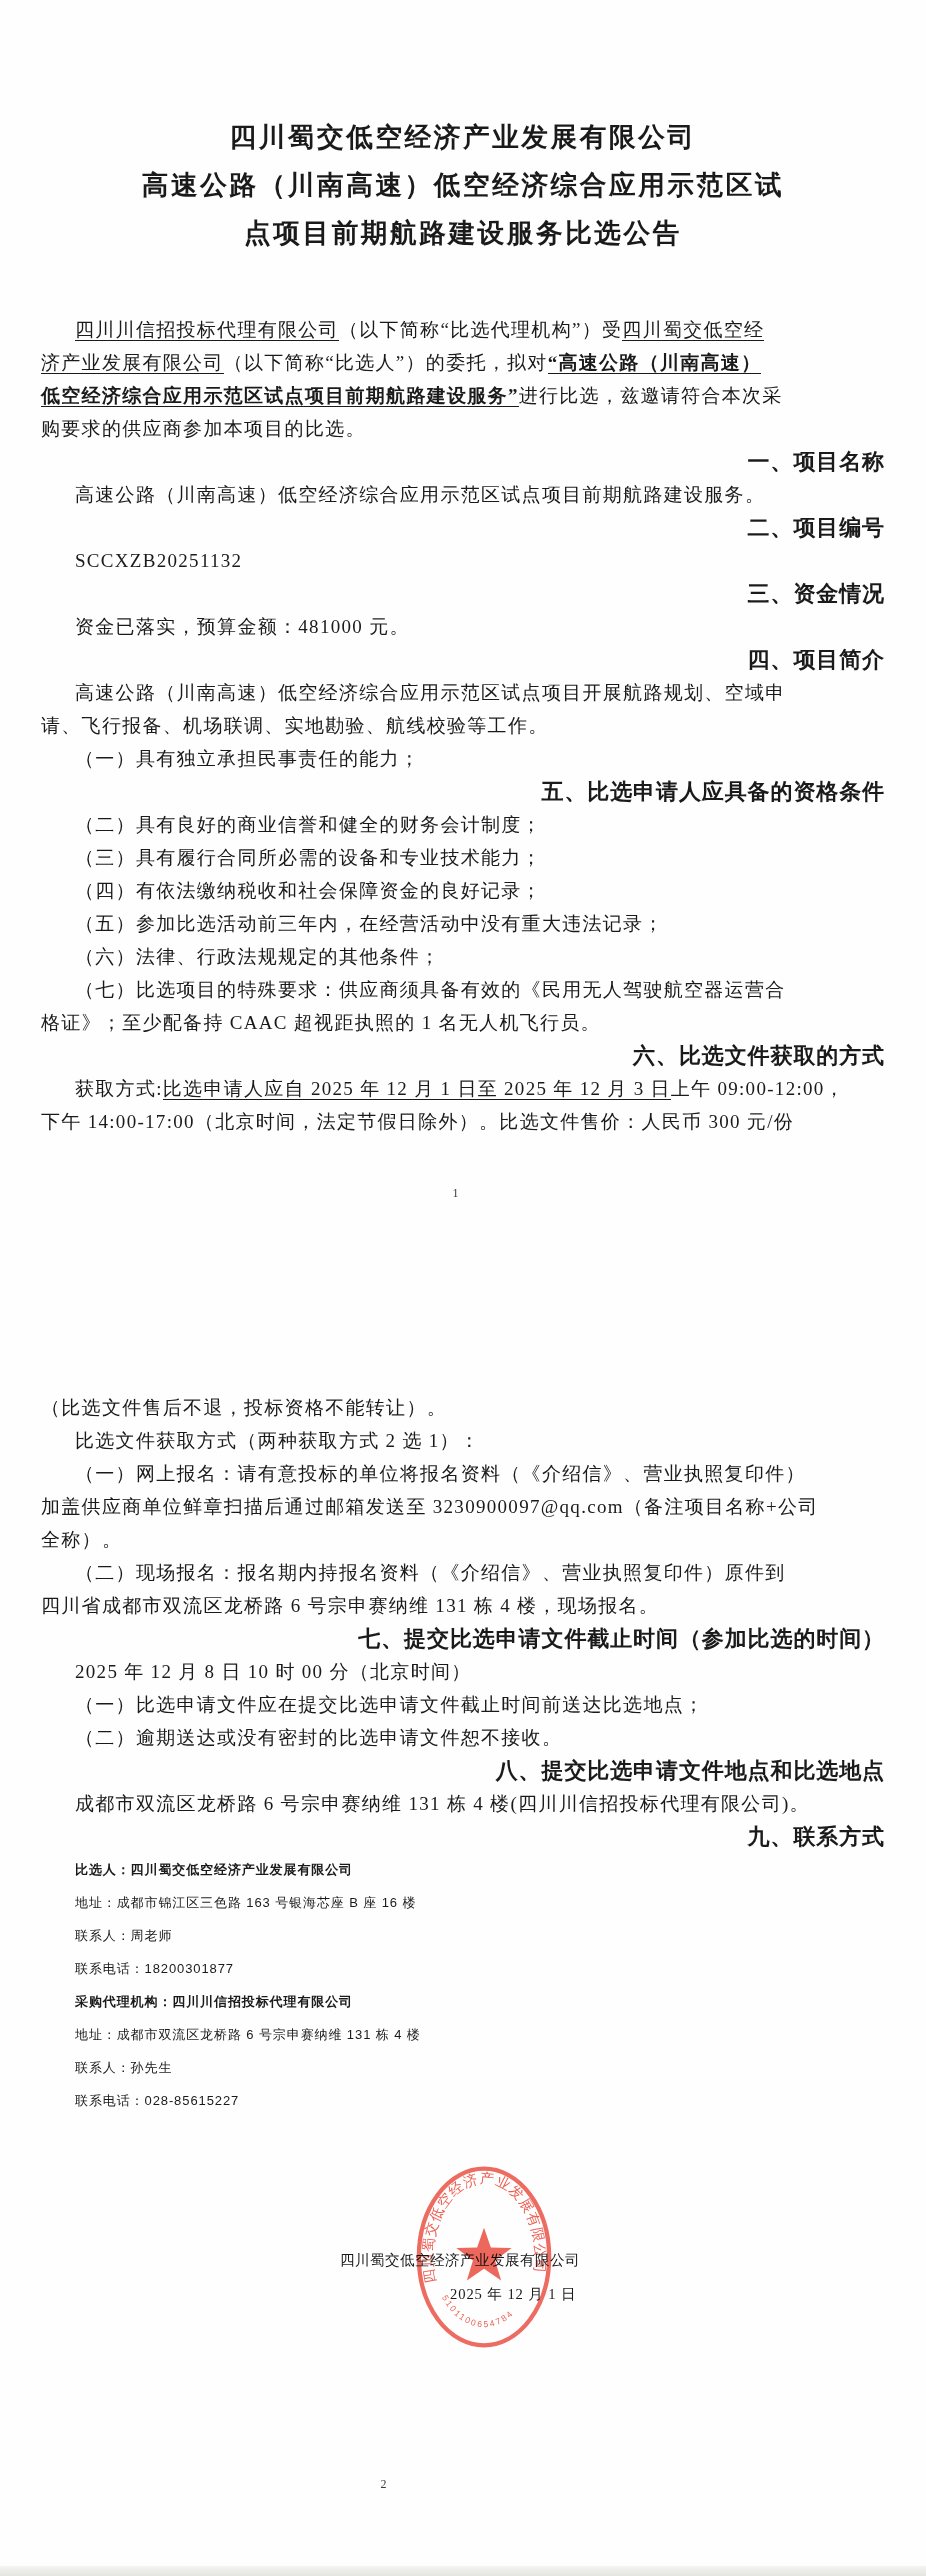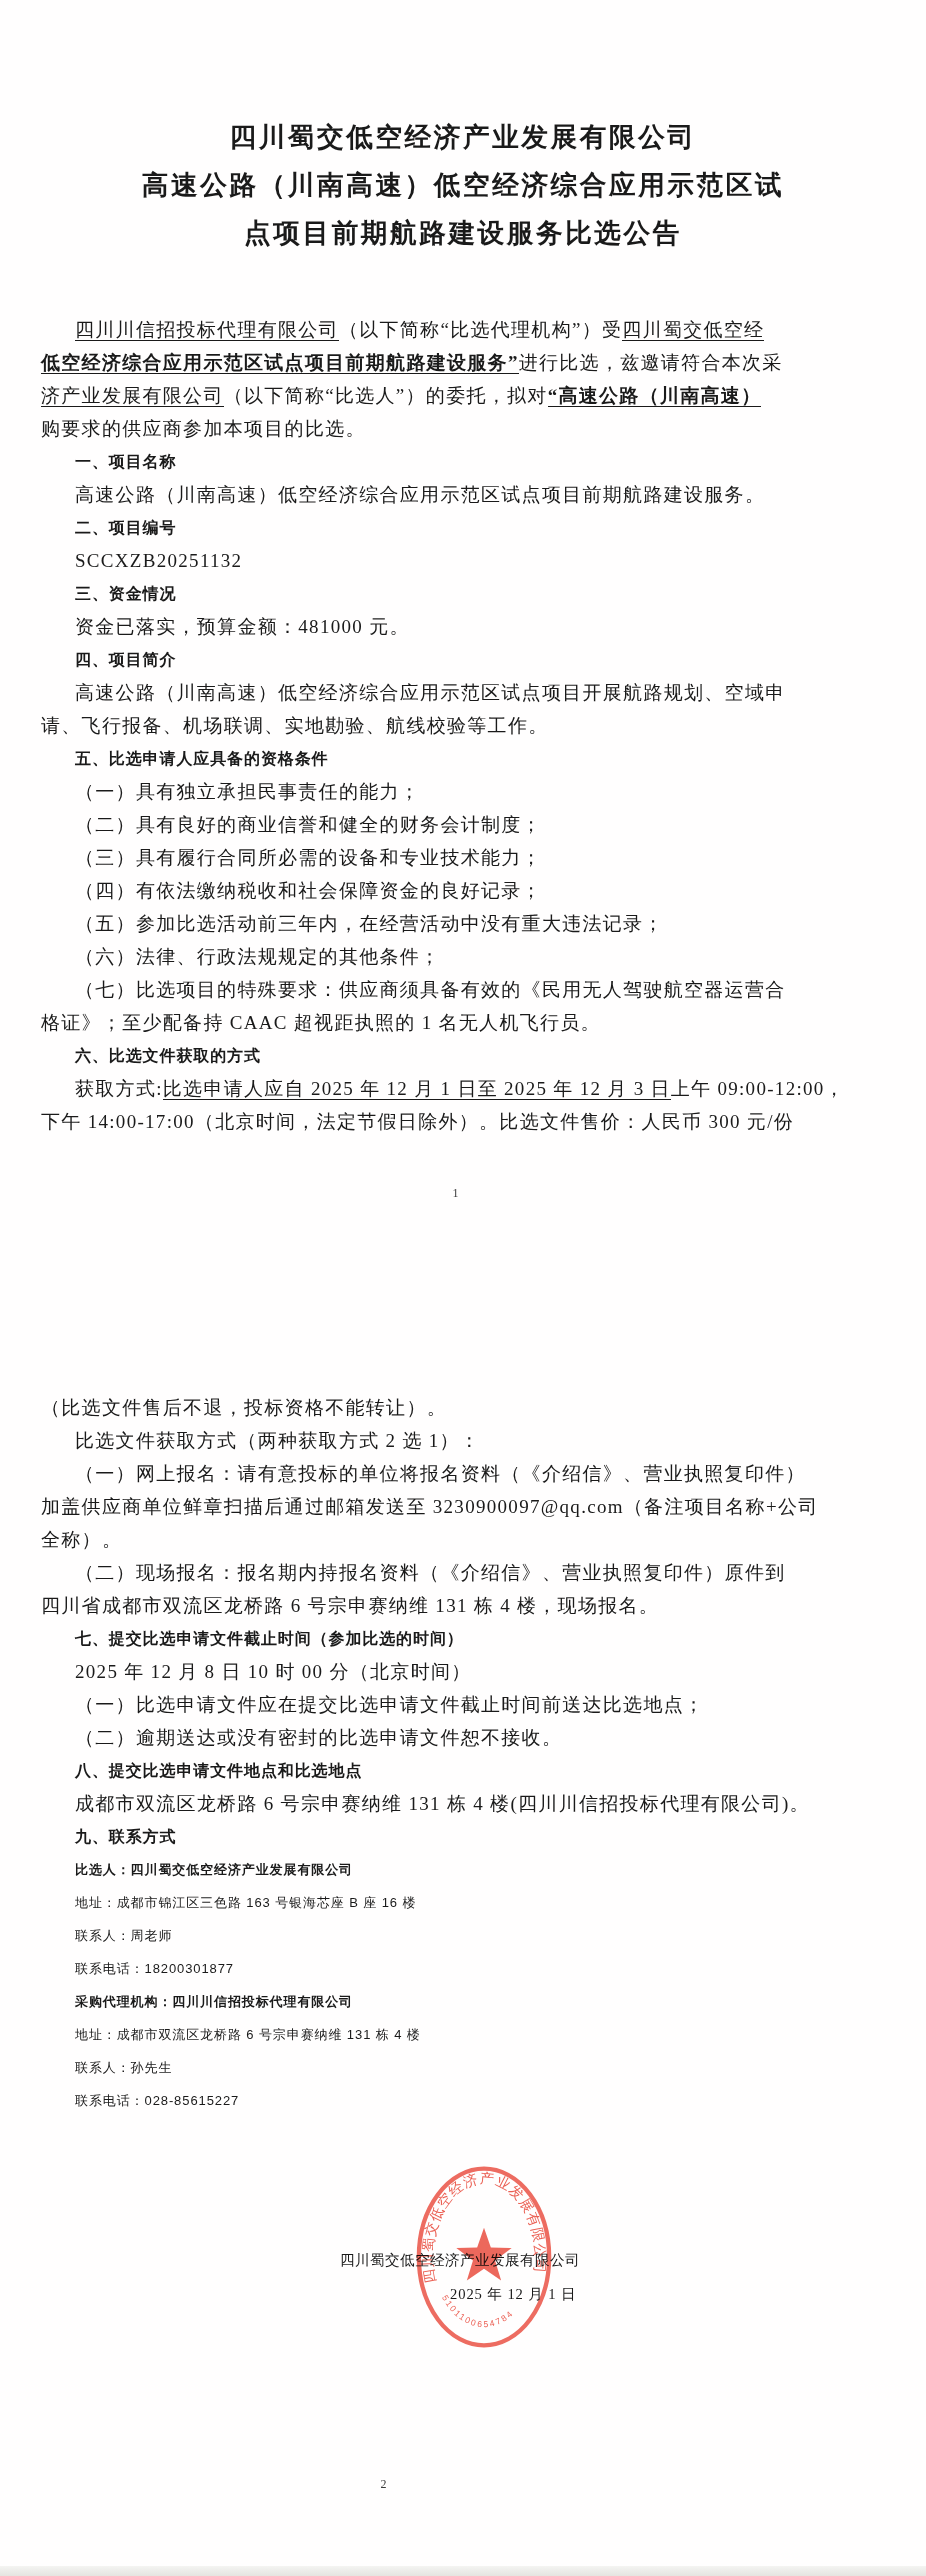--- a/index.html
+++ b/index.html
@@ -5,21 +5,21 @@
   html,body{margin:0;padding:0;background:#ffffff;}
   .page{position:relative;width:926px;height:2576px;background:#fffefe;overflow:hidden;
         font-family:"Liberation Serif","DejaVu Serif",serif;color:#1a1a1a;}
   .title{margin:113px 0 0 0;text-align:center;}
   .t-ln{height:48px;line-height:48px;font-size:26.6px;font-weight:700;letter-spacing:2.6px;white-space:nowrap;}
   .gap1{height:56px;}
   .gap2{height:253px;}
   .content{padding:0 41px;}
   .ln{height:33px;line-height:33px;font-size:19px;letter-spacing:1.3px;white-space:nowrap;}
   .ind{padding-left:34px;}
-  .hd{font-weight:700;font-family:"Liberation Sans","DejaVu Sans",sans-serif;font-size:16px;letter-spacing:0.9px;}
+  .hd{font-weight:700;font-family:"Liberation Sans","DejaVu Sans",sans-serif;font-size:22px;letter-spacing:0.9px;text-align:right;}
   .u{border-bottom:1.7px solid #1a1a1a;}
   .b{font-weight:700;}
   .contact{font-family:"Liberation Sans","DejaVu Sans",sans-serif;font-size:13px;letter-spacing:0.9px;}
   .strong{font-weight:700;}
   .pagenum{position:absolute;width:51px;text-align:center;font-size:12px;color:#3a3a3a;}
   .pagenum1{left:430px;top:1186px;}
   .pagenum2{left:358px;top:2477px;}
   .sig-company{position:absolute;top:2247px;right:346px;height:26px;line-height:26px;
                font-size:14.6px;letter-spacing:0.4px;white-space:nowrap;z-index:1;}
   .sig-date{position:absolute;top:2281px;left:450px;height:26px;line-height:26px;
@@ -38,39 +38,39 @@
     <div class="t-ln">四川蜀交低空经济产业发展有限公司</div>
     <div class="t-ln">高速公路（川南高速）低空经济综合应用示范区试</div>
     <div class="t-ln">点项目前期航路建设服务比选公告</div>
   </div>
 
   <div class="gap1"></div>
 
   <div class="content">
 
     <div class="ln ind"><span class="u">四川川信招投标代理有限公司</span><span>（以下简称“比选代理机构”）受</span><span class="u">四川蜀交低空经</span></div>
+    <div class="ln"><span class="u">济产业发展有限公司</span><span>（以下简称“比选人”）的委托，拟对</span><span class="u b">“高速公路（川南高速）</span></div>
     <div class="ln"><span class="u b">低空经济综合应用示范区试点项目前期航路建设服务”</span><span>进行比选，兹邀请符合本次采</span></div>
-    <div class="ln"><span class="u">济产业发展有限公司</span><span>（以下简称“比选人”）的委托，拟对</span><span class="u b">“高速公路（川南高速）</span></div>
     <div class="ln">购要求的供应商参加本项目的比选。</div>
 
     <div class="ln ind hd">一、项目名称</div>
     <div class="ln ind">高速公路（川南高速）低空经济综合应用示范区试点项目前期航路建设服务。</div>
 
     <div class="ln ind hd">二、项目编号</div>
     <div class="ln ind">SCCXZB20251132</div>
 
     <div class="ln ind hd">三、资金情况</div>
     <div class="ln ind">资金已落实，预算金额：481000 元。</div>
 
     <div class="ln ind hd">四、项目简介</div>
     <div class="ln ind">高速公路（川南高速）低空经济综合应用示范区试点项目开展航路规划、空域申</div>
     <div class="ln">请、飞行报备、机场联调、实地勘验、航线校验等工作。</div>
 
+    <div class="ln ind">（一）具有独立承担民事责任的能力；</div>
     <div class="ln ind hd">五、比选申请人应具备的资格条件</div>
-    <div class="ln ind">（一）具有独立承担民事责任的能力；</div>
     <div class="ln ind">（二）具有良好的商业信誉和健全的财务会计制度；</div>
     <div class="ln ind">（三）具有履行合同所必需的设备和专业技术能力；</div>
     <div class="ln ind">（四）有依法缴纳税收和社会保障资金的良好记录；</div>
     <div class="ln ind">（五）参加比选活动前三年内，在经营活动中没有重大违法记录；</div>
     <div class="ln ind">（六）法律、行政法规规定的其他条件；</div>
     <div class="ln ind">（七）比选项目的特殊要求：供应商须具备有效的《民用无人驾驶航空器运营合</div>
     <div class="ln">格证》；至少配备持 CAAC 超视距执照的 1 名无人机飞行员。</div>
 
     <div class="ln ind hd">六、比选文件获取的方式</div>
     <div class="ln ind"><span>获取方式:</span><span class="u">比选申请人应自 2025 年 12 月 1 日至 2025 年 12 月 3 日</span><span>上午 09:00-12:00，</span></div>

